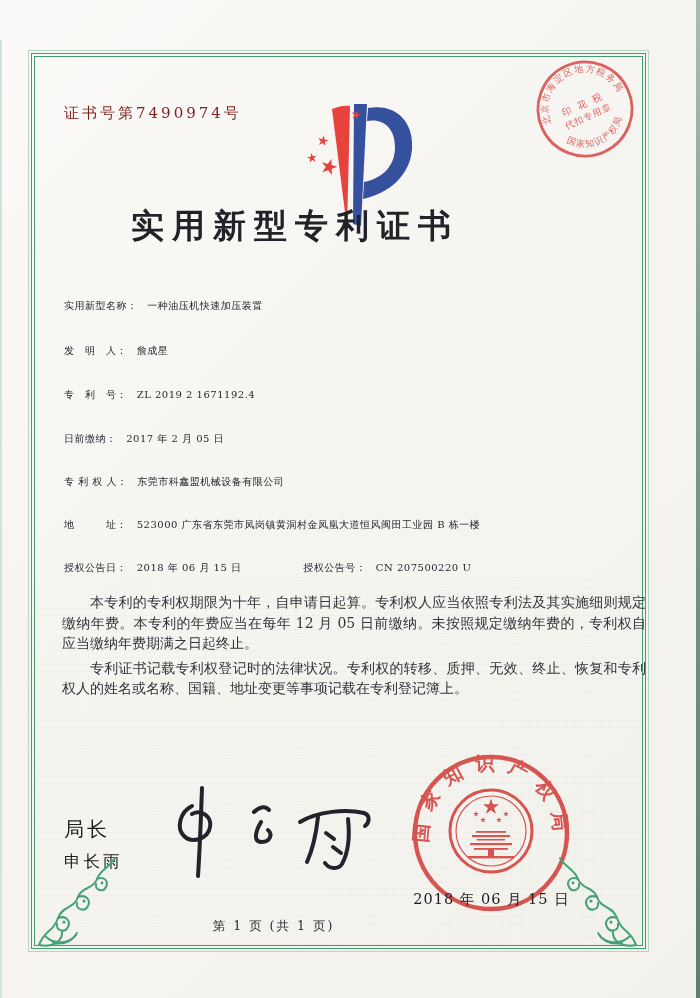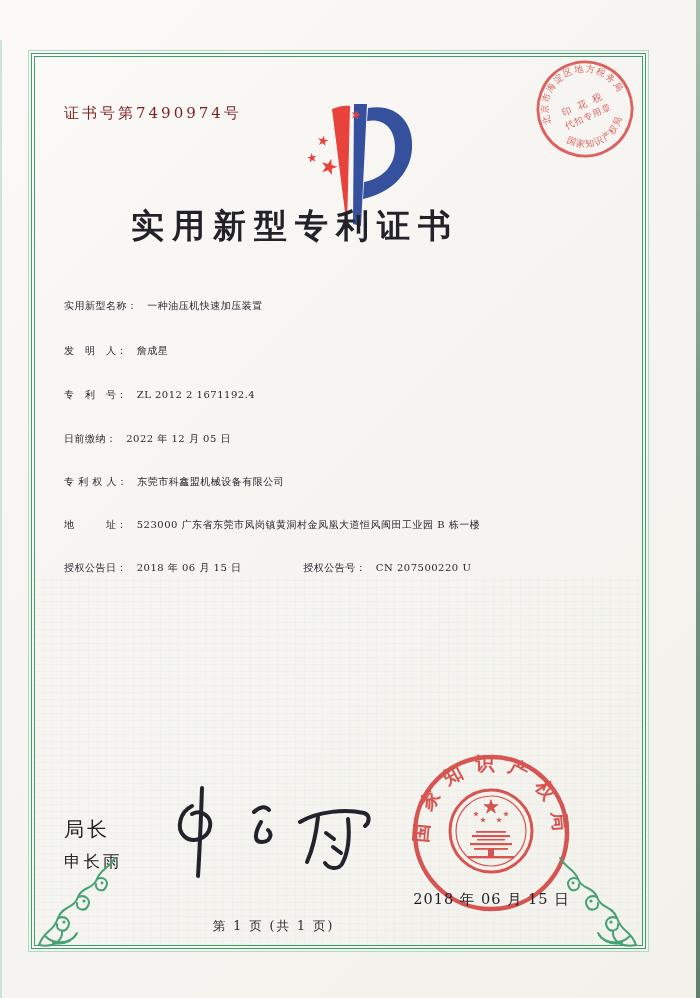--- a/index.html
+++ b/index.html
@@ -146,42 +146,44 @@
 <div class="field-row" style="top:294px">
   <span class="flabel">实用新型名称：</span>
   <span class="fvalue">一种油压机快速加压装置</span>
 </div>
 <div class="field-row" style="top:339px">
   <span class="flabel">发　明　人：</span>
   <span class="fvalue">詹成星</span>
 </div>
 <div class="field-row" style="top:383px">
   <span class="flabel">专　利　号：</span>
-  <span class="fvalue">ZL 2012 2 1671192.4</span>
+  <span class="fvalue">ZL 2019 2 1671192.4</span>
 </div>
 <div class="field-row" style="top:427px">
   <span class="flabel">日前缴纳：</span>
-  <span class="fvalue">2022 年 12 月 05 日</span>
+  <span class="fvalue">2017 年 2 月 05 日</span>
 </div>
 <div class="field-row" style="top:470px">
   <span class="flabel">专 利 权 人：</span>
   <span class="fvalue">东莞市科鑫盟机械设备有限公司</span>
 </div>
 <div class="field-row" style="top:513px">
   <span class="flabel">地　　　址：</span>
   <span class="fvalue wrap">523000 广东省东莞市凤岗镇黄洞村金凤凰大道恒风闽田工业园 B 栋一楼</span>
 </div>
 <div class="field-row" style="top:556px">
   <span class="flabel">授权公告日：</span>
   <span class="fvalue">2018 年 06 月 15 日</span>
   <span class="flabel grant-no">授权公告号：</span>
   <span class="fvalue">CN 207500220 U</span>
 </div>
 
 <div class="paragraphs">
+  <p>本专利的专利权期限为十年，自申请日起算。专利权人应当依照专利法及其实施细则规定缴纳年费。本专利的年费应当在每年 12 月 05 日前缴纳。未按照规定缴纳年费的，专利权自应当缴纳年费期满之日起终止。</p>
+  <p>专利证书记载专利权登记时的法律状况。专利权的转移、质押、无效、终止、恢复和专利权人的姓名或名称、国籍、地址变更等事项记载在专利登记簿上。</p>
 </div>
 
 <div class="director-title">局长</div>
 <div class="director-name">申长雨</div>
 
 <svg class="signature" viewBox="0 0 235 112">
   <g fill="none" stroke="#23232b" stroke-width="4" stroke-linecap="round" stroke-linejoin="round">
     <path d="M42,30 C30,36 26,52 34,60 C42,68 58,63 60,51 C62,41 52,33 42,38"></path>
     <path d="M52,12 C51,40 50,70 48,100"></path>
     <path d="M104,36 C110,30 116,30 119,34"></path>

